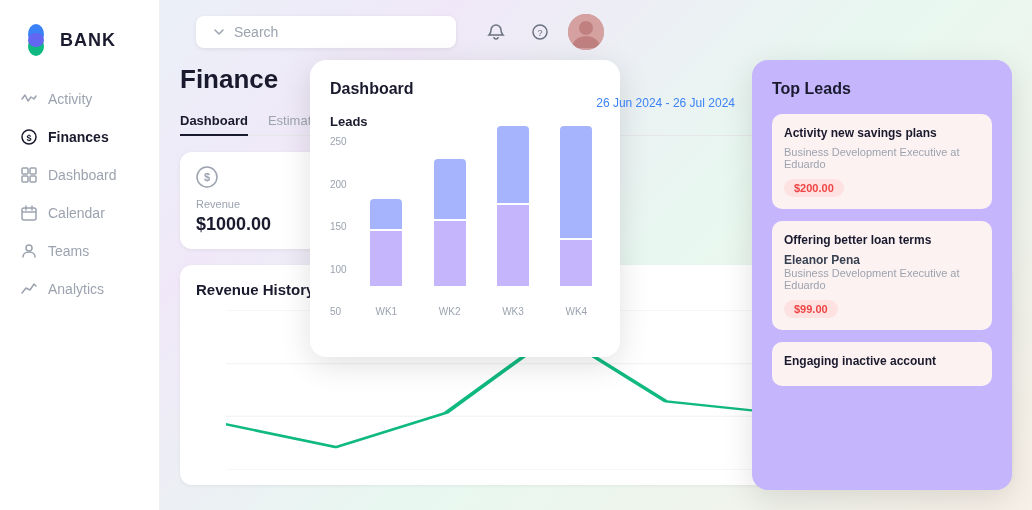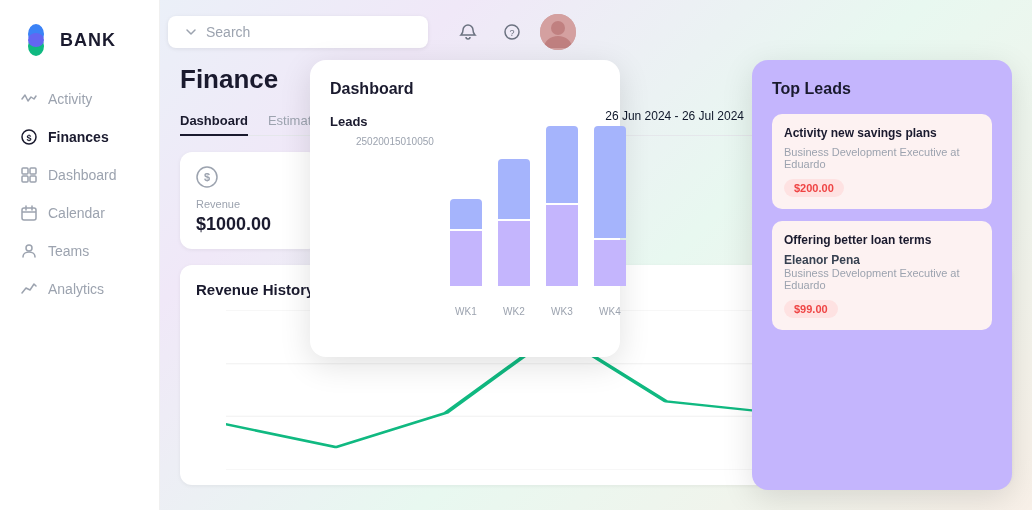--- a/index.html
+++ b/index.html
@@ -84,21 +84,21 @@
       display: flex;
       flex-direction: column;
       overflow: hidden;
       position: relative;
     }
 
     
     .top-bar {
       display: flex;
       align-items: center;
-      padding: 14px 8px;
+      padding: 14px 36px;
       gap: 12px;
       background: transparent;
     }
 
     .search-box {
       display: flex;
       align-items: center;
       background: white;
       border-radius: 8px;
       padding: 8px 16px;
@@ -264,25 +264,24 @@
 
     .leads-label {
       font-size: 13px;
       font-weight: 600;
       color: #1a1a2e;
       margin-bottom: 8px;
     }
 
     .bar-chart-y {
       display: flex;
-      flex-direction: row;
+      flex-direction: column;
       justify-content: space-between;
       padding-bottom: 20px;
       margin-right: 8px;
-      margin-left: 26px;
     }
 
     .bar-chart-y span {
       font-size: 10px;
       color: #9ca3af;
       line-height: 1;
     }
 
     .bars-area {
       flex: 1;
@@ -376,25 +375,24 @@
       color: #ef4444;
       border-radius: 20px;
       padding: 3px 10px;
       font-size: 11px;
       font-weight: 600;
     }
 
     .date-range {
       position: absolute;
       top: 96px;
-      right: 288px;
+      right: 297px;
       font-size: 12px;
-      color: #0f172a;
+      color: #3b82f6;
       z-index: 11;
-      margin-top: 13px;
     }
 
     
     .line-chart-svg {
       width: 100%;
       height: 100%;
     }
   </style>
 </head>
 <body>
@@ -614,14 +612,17 @@
       <span class="lead-badge">$200.00</span>
     </div>
 
     <div class="lead-item">
       <div class="lead-campaign">Offering better loan terms</div>
       <div class="lead-name">Eleanor Pena</div>
       <div class="lead-role">Business Development Executive at Eduardo</div>
       <span class="lead-badge">$99.00</span>
     </div>
 
+    <div class="lead-item">
+      <div class="lead-campaign">Engaging inactive account</div>
+    </div>
   </div>
 </div>
 
 </body></html>

